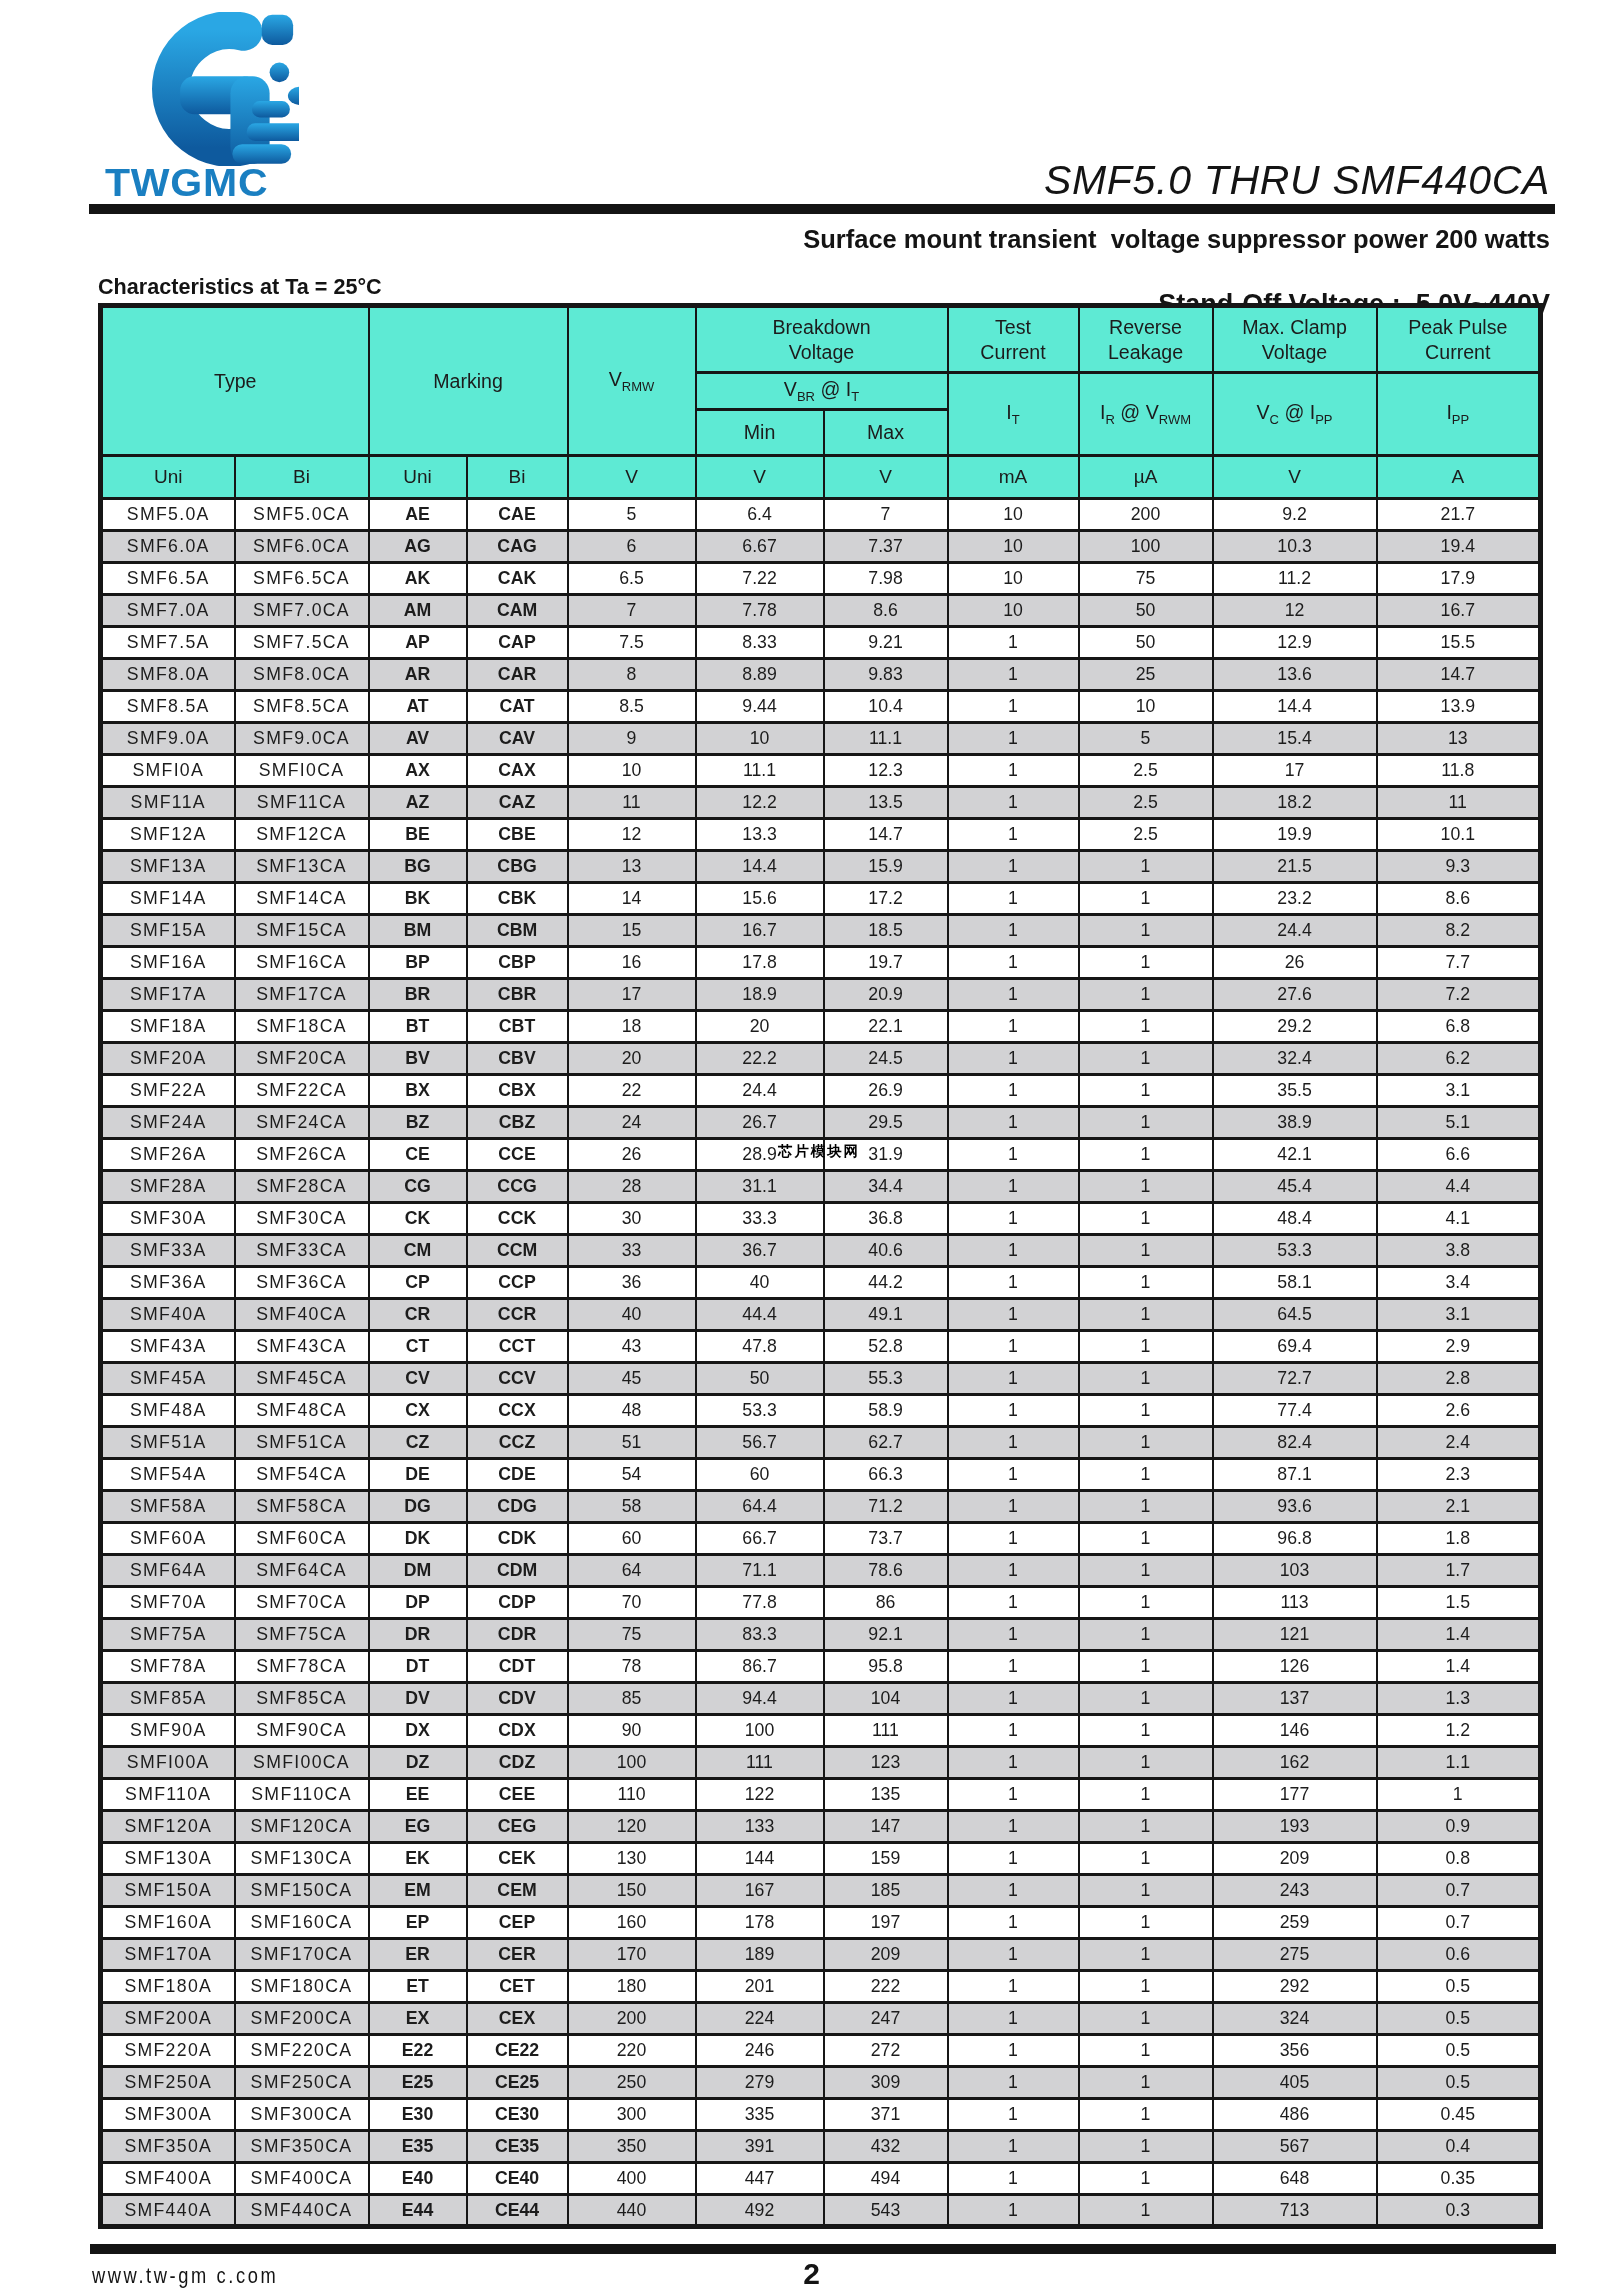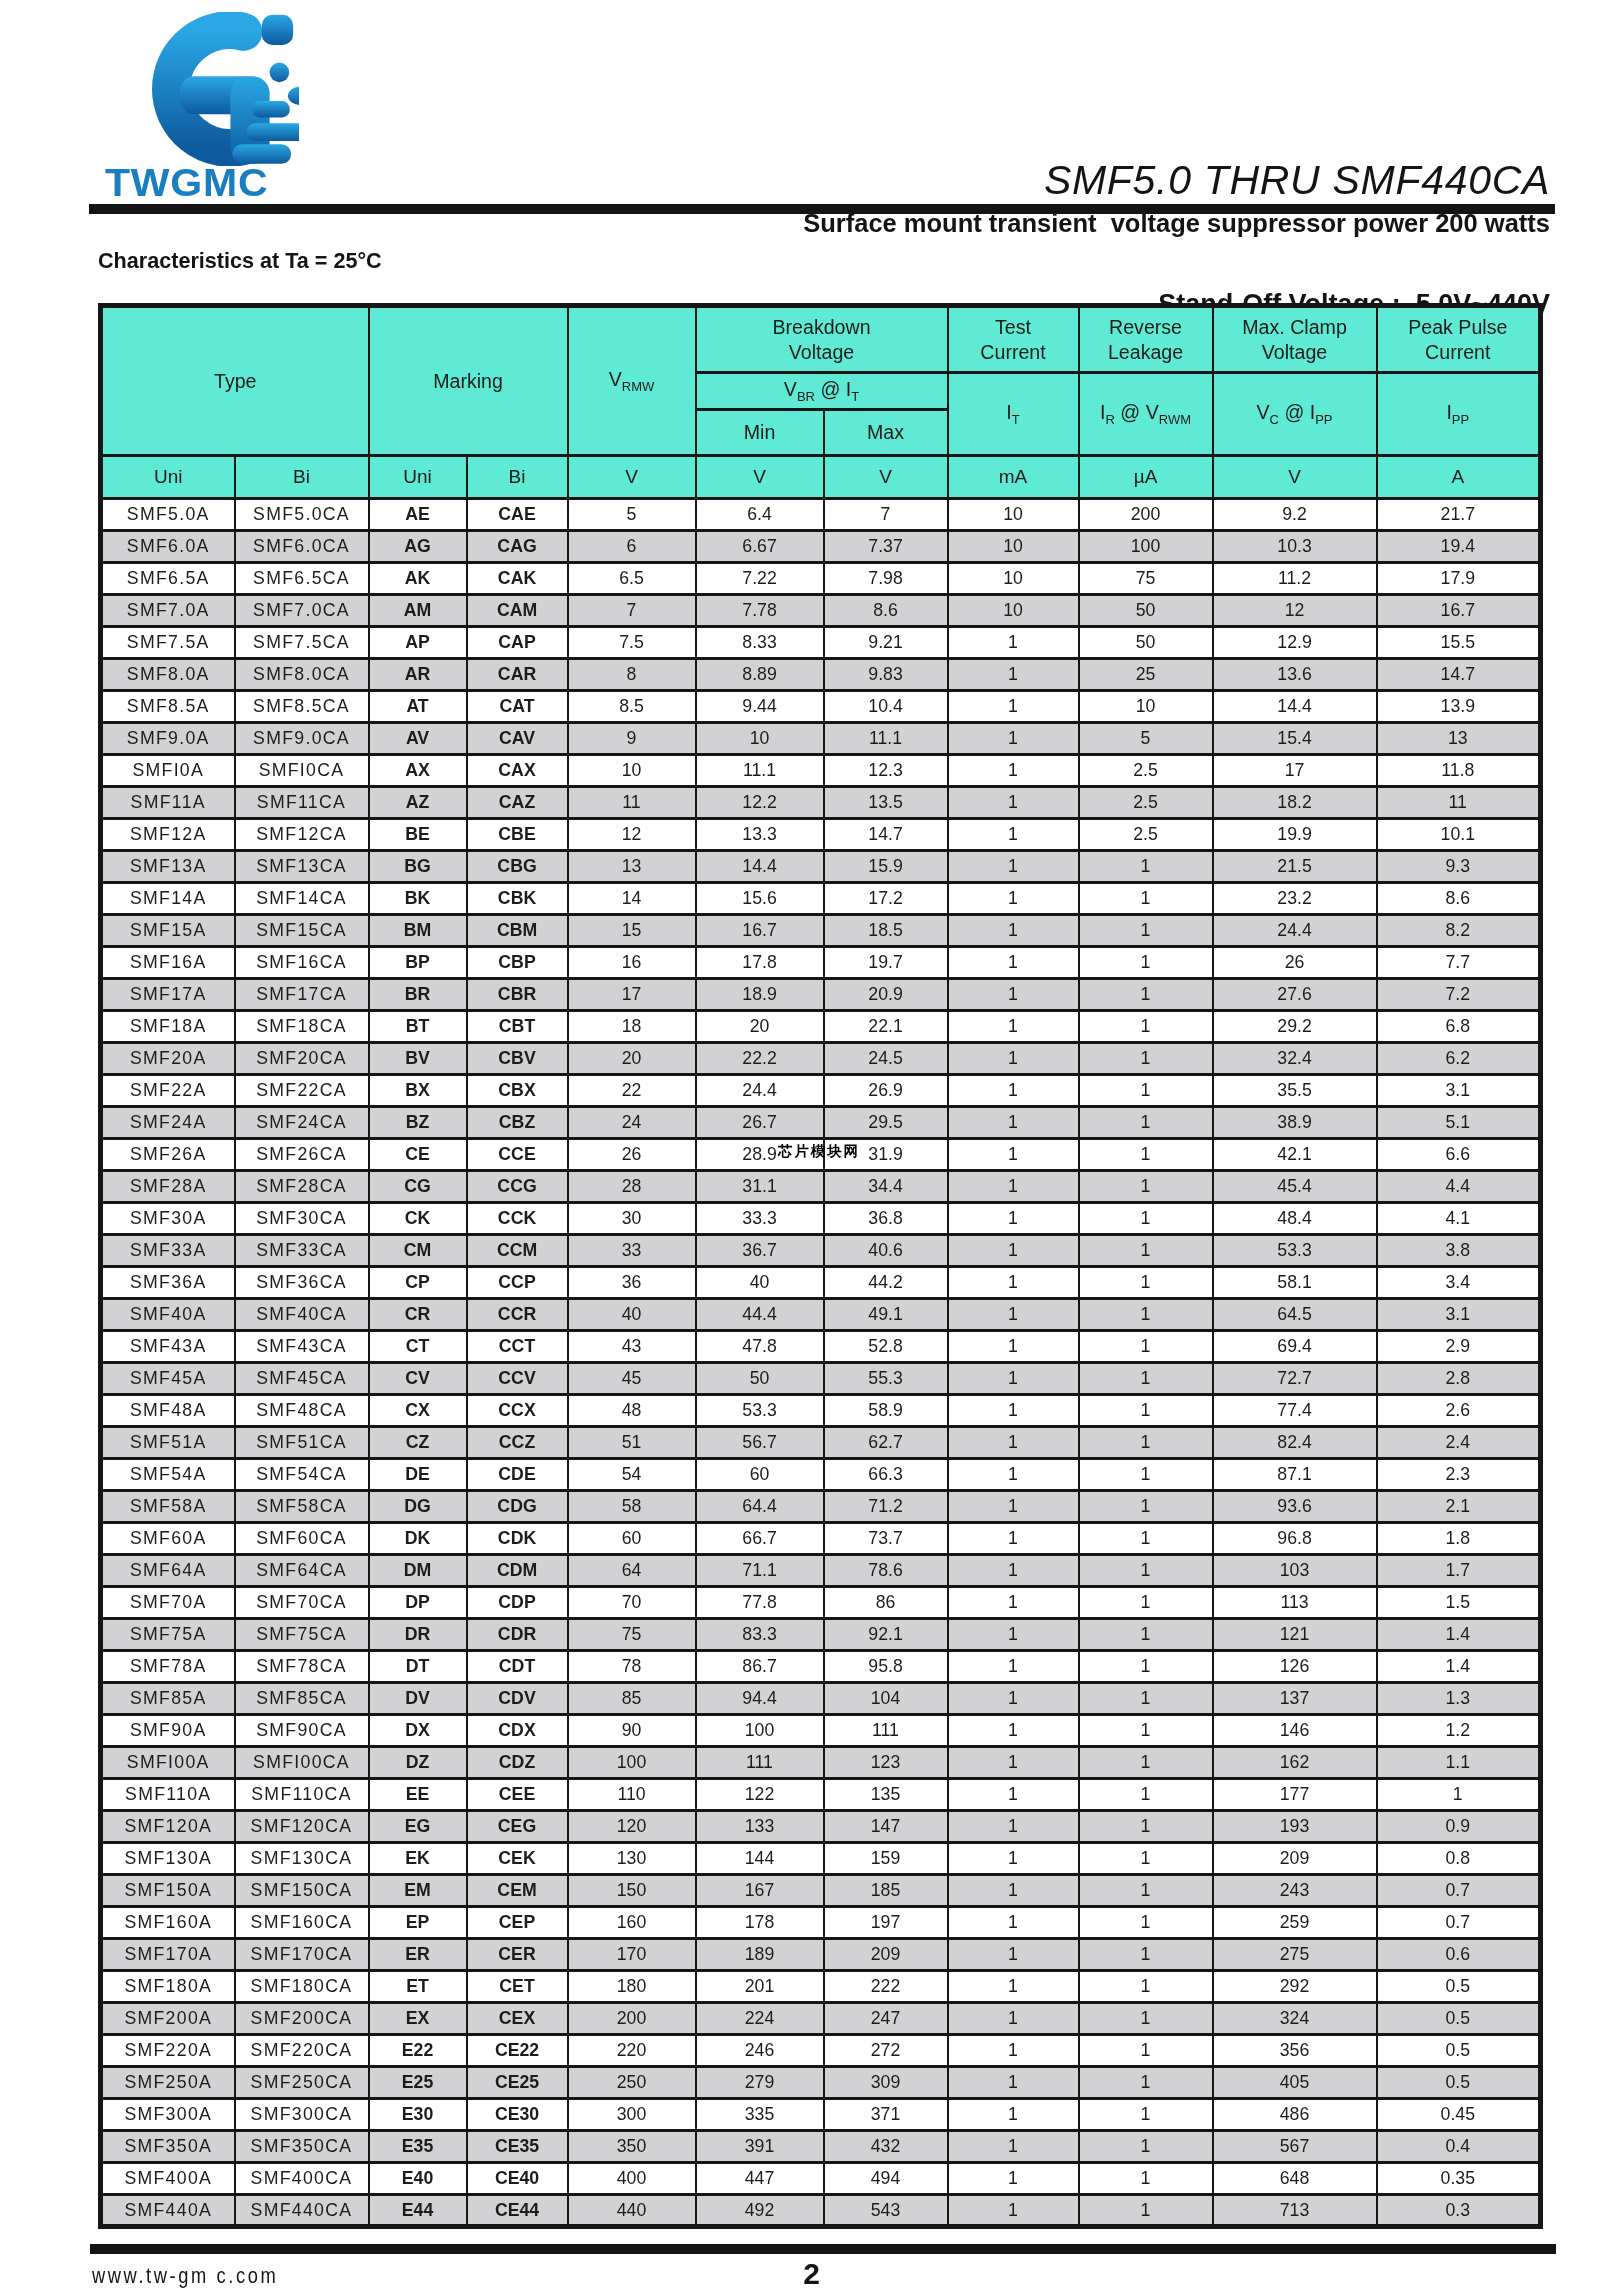--- a/index.html
+++ b/index.html
@@ -6,22 +6,22 @@
   body{width:1623px;height:2295px;position:relative;font-family:"Liberation Sans",sans-serif;color:#1c1c1c;}
   .abs{position:absolute;}
 
   
   #logo-mark{left:90px;top:11.8px;width:209px;height:154px;}
   #logo-word{left:105px;top:162px;width:196px;font-size:38px;font-weight:700;color:#1a7fc1;letter-spacing:0.7px;transform:scaleX(1.08);transform-origin:left;}
 
   
   #top-rule{left:89px;top:204px;width:1466px;height:9.8px;background:#141414;}
   #doc-title{right:73px;top:157px;font-size:41px;font-weight:400;letter-spacing:0.7px;color:#141414;white-space:pre;font-style:italic;}
-  #doc-subtitle{right:73px;top:209px;font-size:25.5px;font-weight:700;color:#141414;white-space:pre;}
-  #characteristics{left:98px;top:248px;font-size:21.6px;font-weight:700;color:#141414;}
+  #doc-subtitle{right:73px;top:225px;font-size:25.5px;font-weight:700;color:#141414;white-space:pre;}
+  #characteristics{left:98px;top:274px;font-size:21.6px;font-weight:700;color:#141414;}
   #standoff{right:73px;top:261px;font-size:27px;font-weight:700;color:#141414;white-space:pre;margin-top:28px;}
 
   
   #spec-table{left:98px;top:303px;}
   table{border-collapse:collapse;table-layout:fixed;width:1440px;border:5.9px solid #161616;}
   th,td{border-left:2px solid #161616;border-right:2px solid #161616;
         border-top:3.3px solid #161616;border-bottom:3.3px solid #161616;
         text-align:center;vertical-align:middle;padding:0;overflow:hidden;}
   thead th{background:#5eead4;font-weight:400;font-size:19.6px;line-height:1.25;}
   tr.h1{height:67px;} tr.h2{height:37px;} tr.h3{height:46px;} tr.units{height:43px;}

